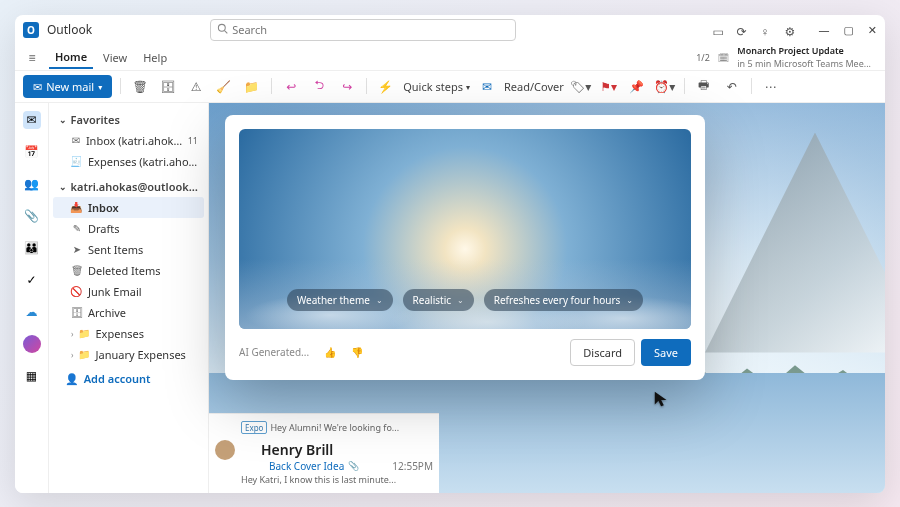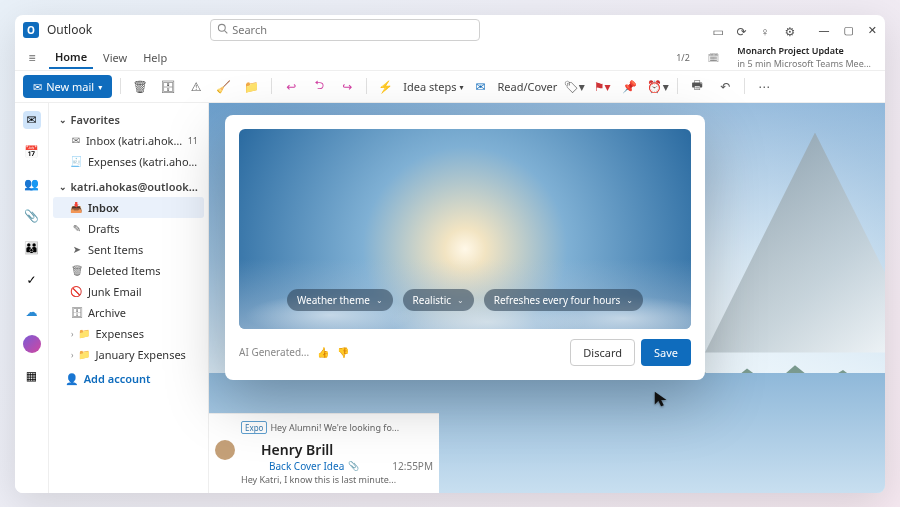--- a/index.html
+++ b/index.html
@@ -18,31 +18,31 @@
     display: flex; flex-direction: column;
     overflow: hidden;
     position: relative;
   }
   
   .titlebar {
     height: 30px; display:flex; align-items:center; padding:0 8px; gap:8px;
     font-size:12px; color:#333;
   }
   .app-icon { width:16px;height:16px;background:#0f6cbd;border-radius:3px;display:flex;align-items:center;justify-content:center;color:#fff;font-size:10px;font-weight:bold; }
-  .searchbar { margin-left:110px; width:270px; height:22px; border:1px solid #d0d0d0; border-radius:4px; display:flex;align-items:center;padding:0 6px;font-size:11px;color:#777;background:#fff;}
+  .searchbar { margin-left:110px; width:306px; height:22px; border:1px solid #d0d0d0; border-radius:4px; display:flex;align-items:center;padding:0 6px;font-size:11px;color:#777;background:#fff;}
   .title-spacer { flex:1 }
   .title-actions { display:flex; gap:10px; align-items:center; color:#555; }
   .title-actions span, .title-actions svg { width:14px;height:14px; font-size:12px; }
   .wincontrols { display:flex; gap:14px; margin-left:12px; font-size:11px; color:#444; }
   
   .tabsrow { height:26px; display:flex; align-items:center; padding:0 8px; font-size:11px; color:#555; gap:4px; border-bottom:1px solid #eee;}
   .hamburger { width:18px; text-align:center; color:#666; font-size:12px; margin-right:4px;}
   .tab { padding:3px 6px; }
   .tab.active { font-weight:600; color:#222; border-bottom:2px solid #0f6cbd; }
-  .reminder { margin-left:auto; display:flex; align-items:center; gap:18px; font-size:9px; color:#555; padding-right:6px;}
+  .reminder { margin-left:auto; display:flex; align-items:center; gap:8px; font-size:9px; color:#555; padding-right:6px;}
   .reminder .count { font-size:9px;color:#666;}
   .reminder .title { font-weight:600; color:#222;}
   .reminder .sub { color:#777;}
   
   .toolbar { height:32px; display:flex; align-items:center; gap:6px; padding:4px 8px; border-bottom:1px solid #eee;}
   .newmail { background:#0f6cbd;color:#fff;border:none;border-radius:4px;padding:4px 10px;font-size:11px;display:flex;align-items:center;gap:4px;}
   .newmail .chev { font-size:8px; }
   .tbtn { width:22px;height:22px;display:flex;align-items:center;justify-content:center;color:#555;font-size:12px;border-radius:3px;}
   .tbtn.pink{color:#d342a4;}
   .tbtn.blue{color:#0f6cbd;}
@@ -93,21 +93,21 @@
   }
   .clouds{position:absolute;bottom:0;left:0;right:0;height:70px;background:
     radial-gradient(ellipse 120px 30px at 20% 80%, rgba(255,255,255,0.5), transparent 70%),
     radial-gradient(ellipse 140px 35px at 55% 90%, rgba(255,255,255,0.45), transparent 70%),
     radial-gradient(ellipse 130px 32px at 85% 85%, rgba(255,255,255,0.5), transparent 70%),
     linear-gradient(transparent, rgba(180,200,220,0.6));}
   .pills{position:absolute;bottom:18px;left:0;right:0;display:flex;justify-content:center;gap:10px;}
   .pill{background:rgba(40,60,80,0.55);color:#fff;font-size:10px;padding:4px 10px;border-radius:12px;display:flex;align-items:center;gap:6px;backdrop-filter:blur(2px);}
   .pill .chev{font-size:8px;opacity:0.8;}
   .dlgfoot{display:flex;align-items:center;margin-top:10px;}
-  .aigen{font-size:10px;color:#888;display:flex;align-items:flex-start;gap:8px;}
+  .aigen{font-size:10px;color:#888;display:flex;align-items:flex-start;gap:15px;}
   .dlgfoot .spacer{flex:1;}
   .btn{font-size:11px;padding:5px 12px;border-radius:4px;border:1px solid transparent;cursor:pointer;}
   .btn.discard{background:#fff;border-color:#ccc;color:#333;margin-right:6px;}
   .btn.save{background:#0f6cbd;color:#fff;}
   .cursor{position:absolute;left:638px;top:375px;width:18px;height:18px;z-index:20;}
   .cursor svg{filter:drop-shadow(0 1px 1px rgba(0,0,0,0.4));}
 </style>
 </head>
 <body>
 
@@ -166,21 +166,21 @@
     <span class="tbtn">⚠</span>
     <span class="tbtn">🧹</span>
     <span class="tbtn">📁</span>
     <div class="tsep"></div>
     <span class="tbtn pink">↩</span>
     <span class="tbtn pink">⮌</span>
     <span class="tbtn pink">↪</span>
     <div class="tsep"></div>
     <span class="tbtn orange">⚡</span>
     <span class="tlabel">
-        <span>Idea steps</span> 
+        <span>Quick steps</span> 
         <span style="font-size:8px;">▾</span>
       </span>
     <span class="tbtn blue">✉</span>
     <span class="tlabel">Read/Cover</span>
     <span class="tbtn">🏷▾</span>
     <span class="tbtn red">⚑▾</span>
     <span class="tbtn">📌</span>
     <span class="tbtn">⏰▾</span>
     <div class="tsep"></div>
     <span class="tbtn">🖶</span>

